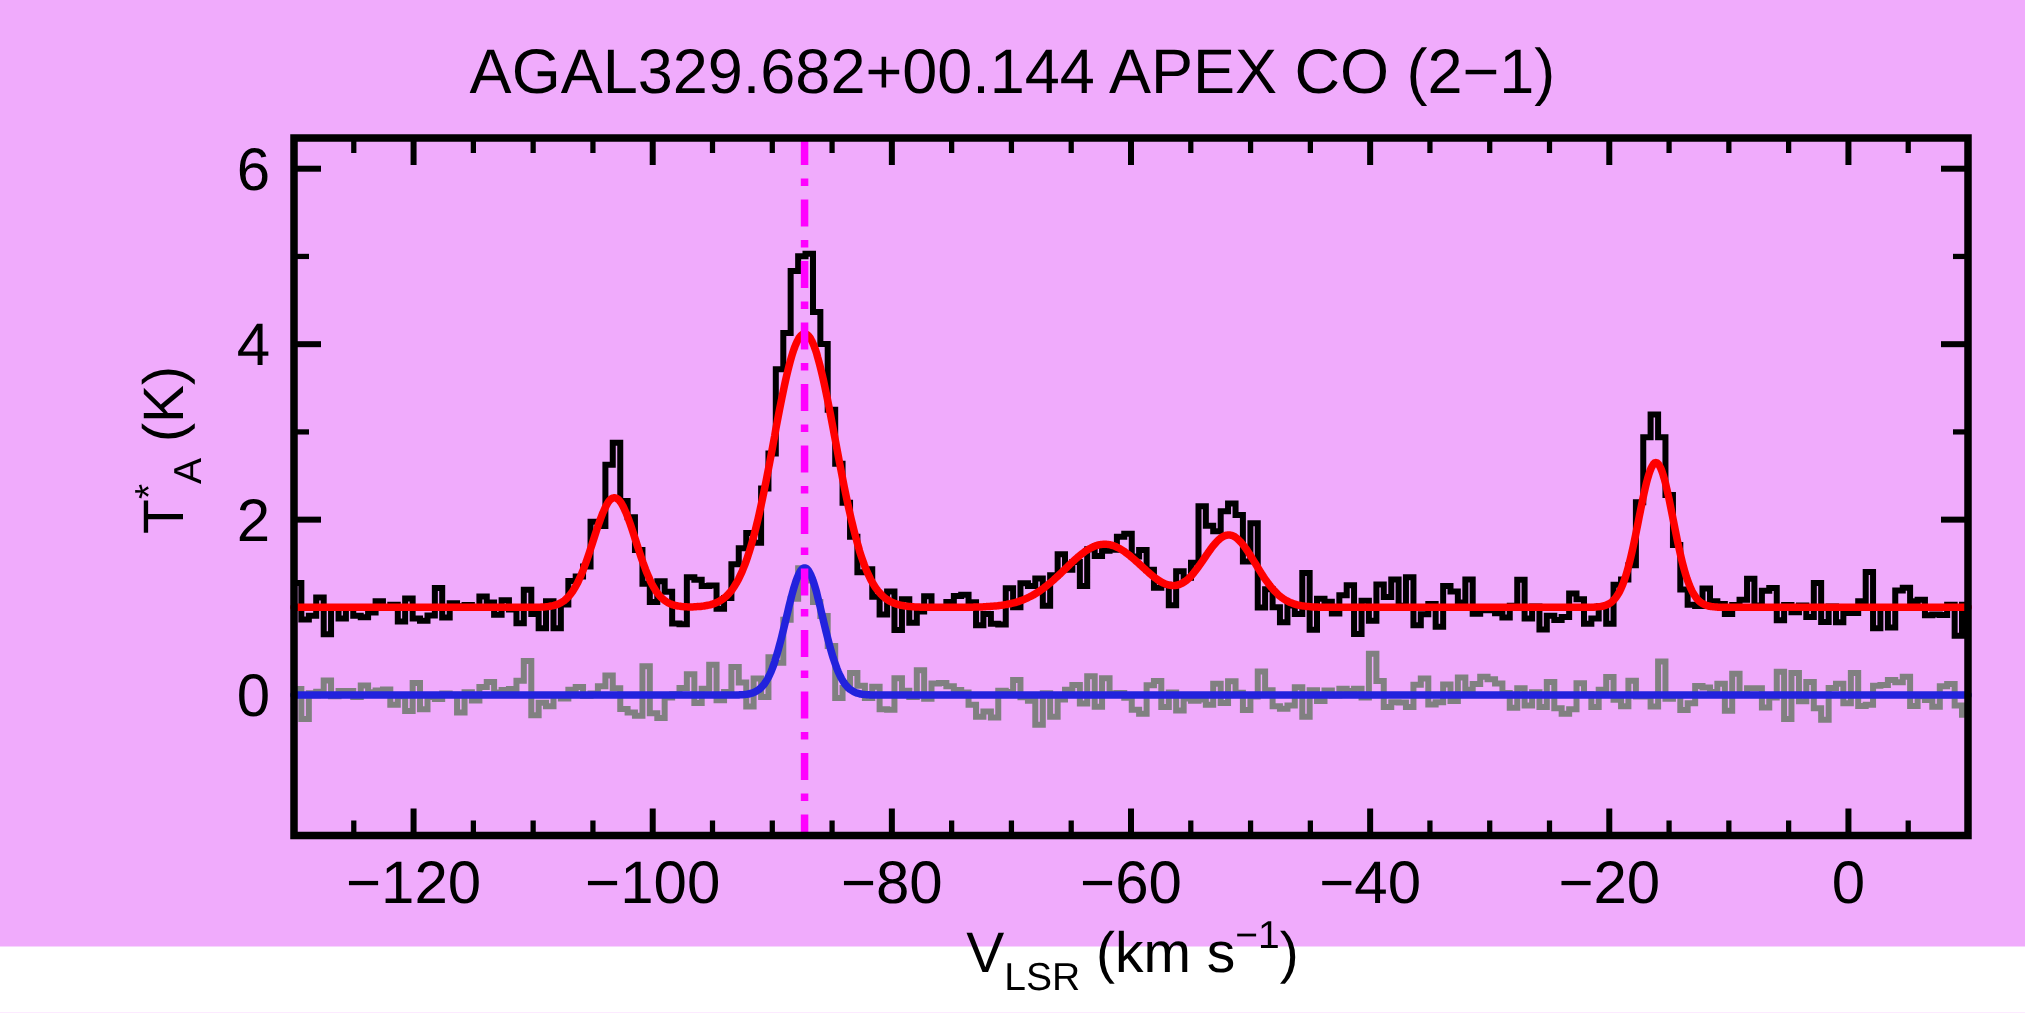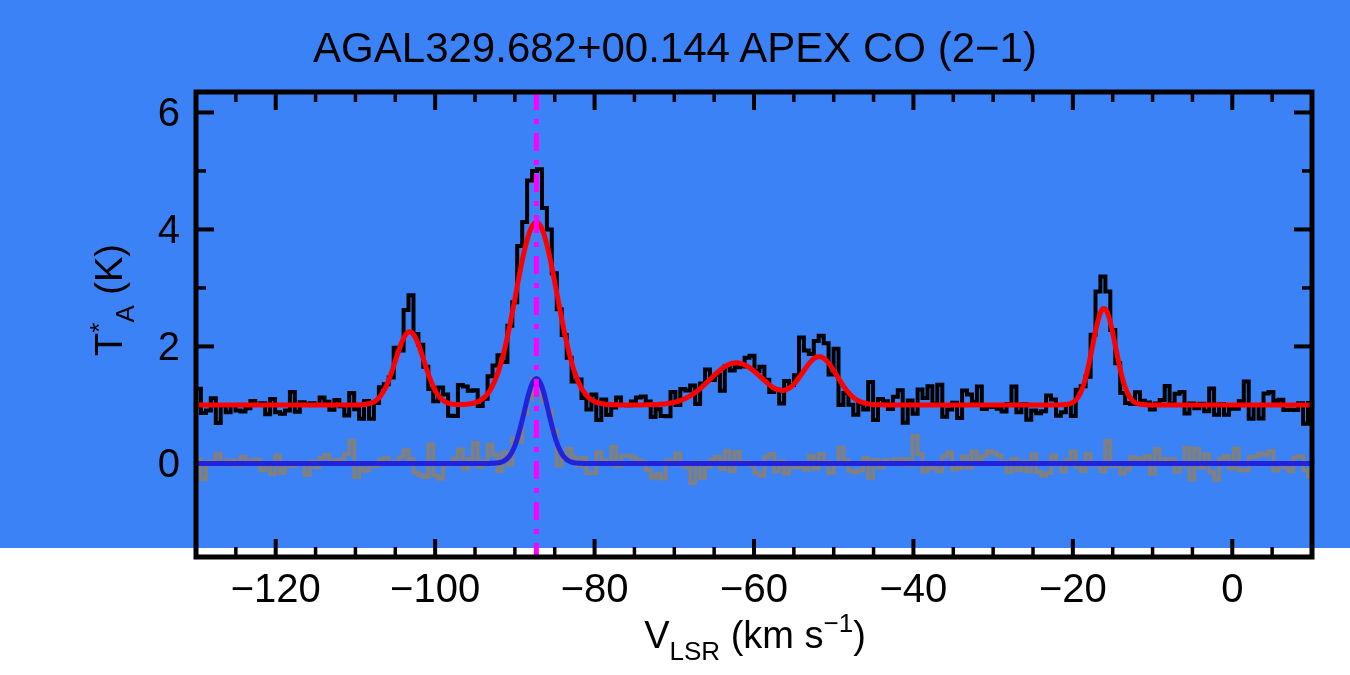--- a/index.html
+++ b/index.html
@@ -9,22 +9,22 @@
   }
   body {
     width: 1350px;
     height: 675px;
     font-family: "Liberation Sans", sans-serif;
     overflow: hidden;
   }
   #figure {
     position: relative;
     width: 1350px;
-    height: 548px;
-    background: #3b82f6;
+    height: 631px;
+    background: #f0abfc;
   }
   svg#plot {
     display: block;
     width: 1350px;
     height: 675px;
   }
   .axis-line {
     fill: none;
     stroke: #000000;
     stroke-width: 5;

